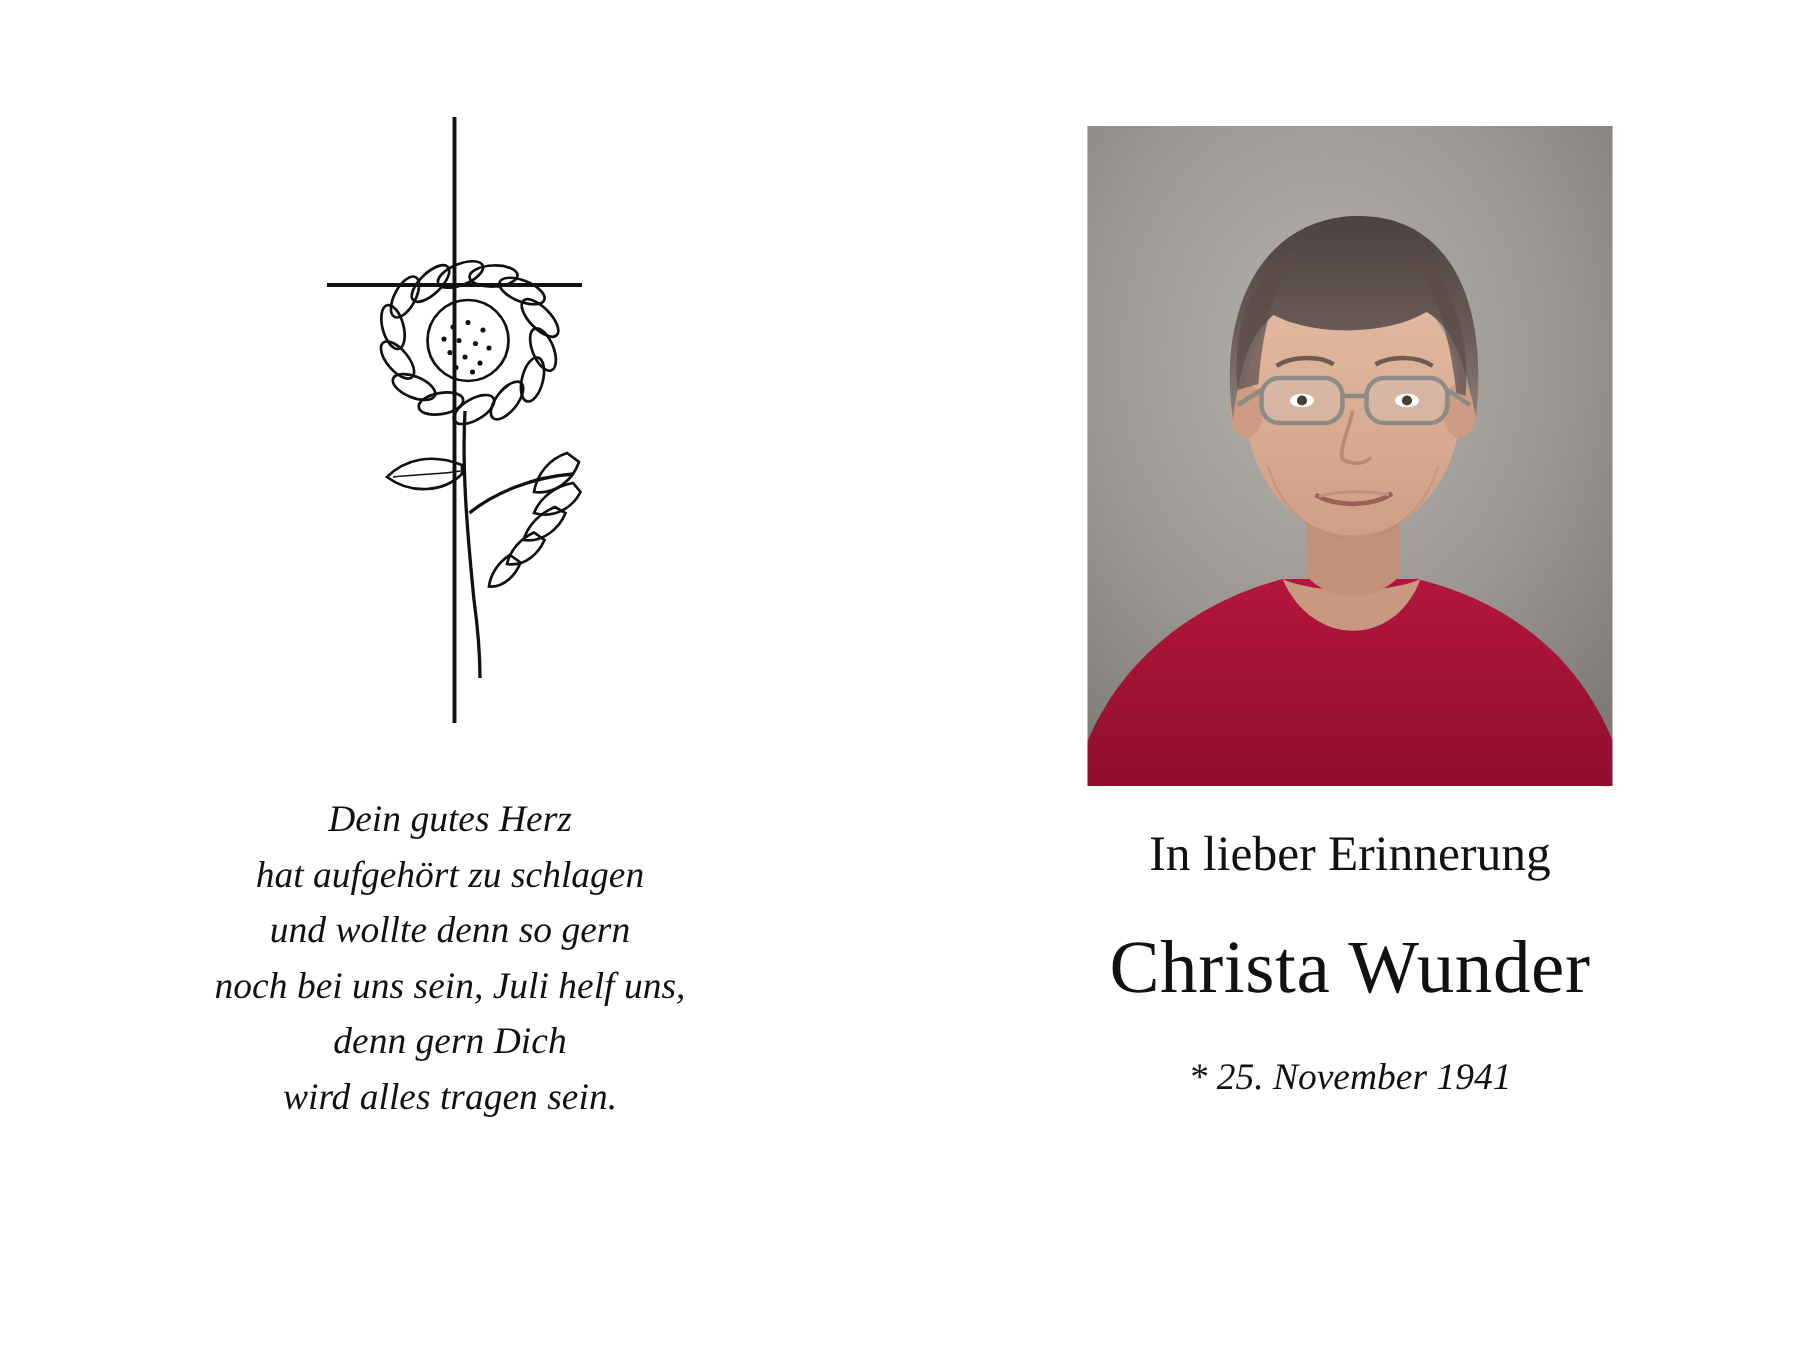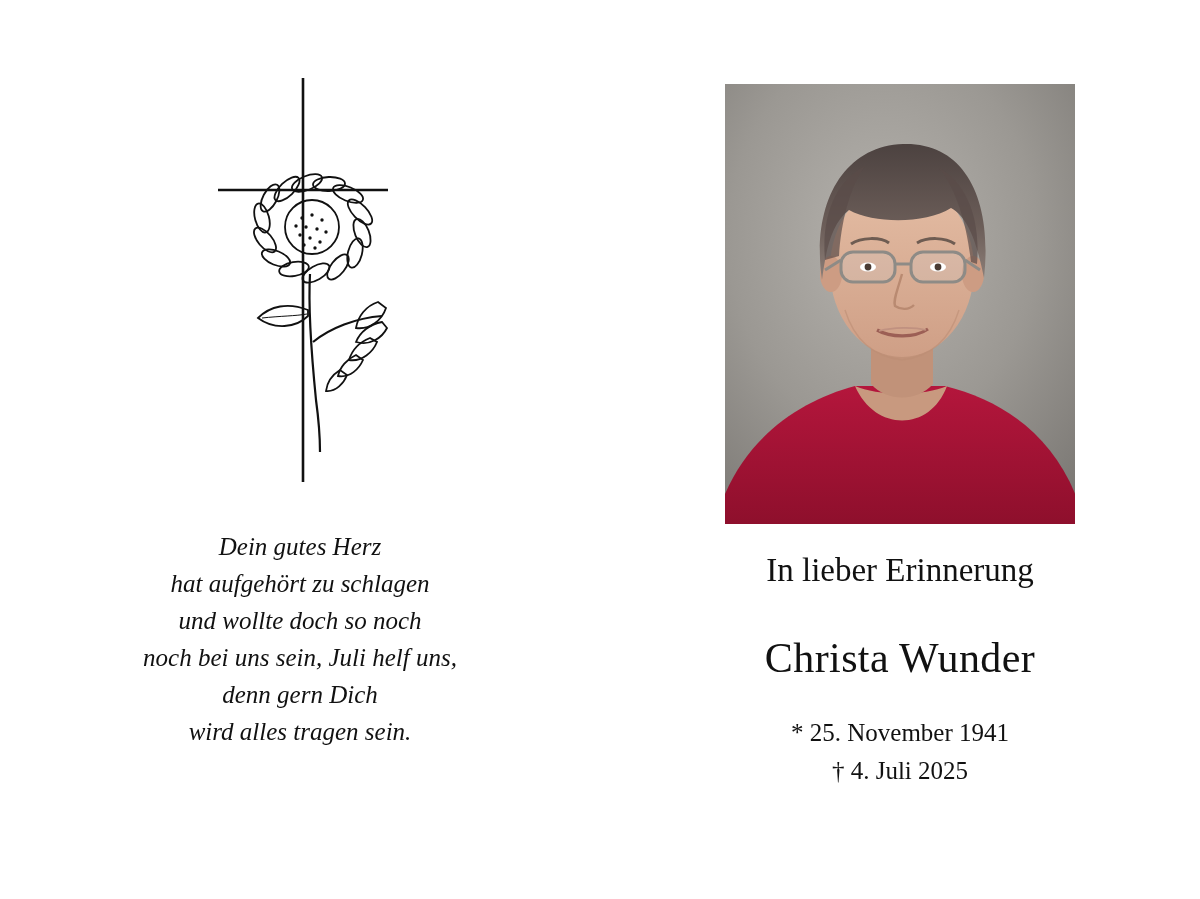--- a/index.html
+++ b/index.html
@@ -71,31 +71,31 @@
     top: 552px;
     left: 0;
     width: 600px;
     text-align: center;
   }
   .memoriam .intro {
     font-size: 33px;
     line-height: 36px;
   }
   .memoriam .name {
-    font-size: 42px;
+    font-size: 50px;
     line-height: 56px;
-    margin-top: 42px;
+    margin-top: 28px;
     letter-spacing: 0.4px;
   }
   .memoriam .dates {
     margin-top: 28px;
     font-size: 25px;
     line-height: 38px;
   }
-  .memoriam .dates div { white-space: nowrap; }
+  .memoriam .dates div { white-space: nowrap; font-style: italic; }
 </style>
 </head>
 <body>
 
 <div class="card">
 
   <div class="panel">
 
     <div class="emblem-wrap">
       <svg width="260" height="420" viewBox="0 0 260 420">
@@ -147,21 +147,21 @@
         <path d="M212 252 C 200 254, 190 262, 186 272 C 200 276, 212 268, 217 258 Z" fill="none" stroke="#111" stroke-width="1.8"></path>
         <path d="M200 268 C 190 272, 182 280, 179 290 C 192 292, 203 282, 207 272 Z" fill="none" stroke="#111" stroke-width="1.8"></path>
         <path d="M186 285 C 177 289, 170 297, 168 306 C 180 308, 189 299, 193 290 Z" fill="none" stroke="#111" stroke-width="1.8"></path>
         <path d="M170 300 C 162 305, 157 313, 156 321 C 166 322, 174 313, 177 305 Z" fill="none" stroke="#111" stroke-width="1.8"></path>
       </svg>
     </div>
 
     <div class="verse">
       <span class="line">Dein gutes Herz</span>
       <span class="line">hat aufgehört zu schlagen</span>
-      <span class="line">und wollte doch so noch</span>
+      <span class="line">und wollte denn so gern</span>
       <span class="line">noch bei uns sein, Juli helf uns,</span>
       <span class="line">denn gern Dich</span>
       <span class="line">wird alles tragen sein.</span>
     </div>
   </div>
 
   <div class="panel">
 
     <div class="portrait">
       <svg width="350" height="440" viewBox="0 0 350 440">
@@ -228,17 +228,16 @@
 
         <path d="M120 226 C 128 252, 144 272, 177 276 C 210 272, 226 252, 234 226" stroke="#bd8d74" stroke-width="1.4" fill="none" opacity="0.6"></path>
       </svg>
     </div>
 
     <div class="memoriam">
       <div class="intro">In lieber Erinnerung</div>
       <div class="name">Christa Wunder</div>
       <div class="dates">
         <div>* 25. November 1941</div>
-        <div>† 4. Juli 2025</div>
       </div>
     </div>
   </div>
 </div>
 
 </body></html>

